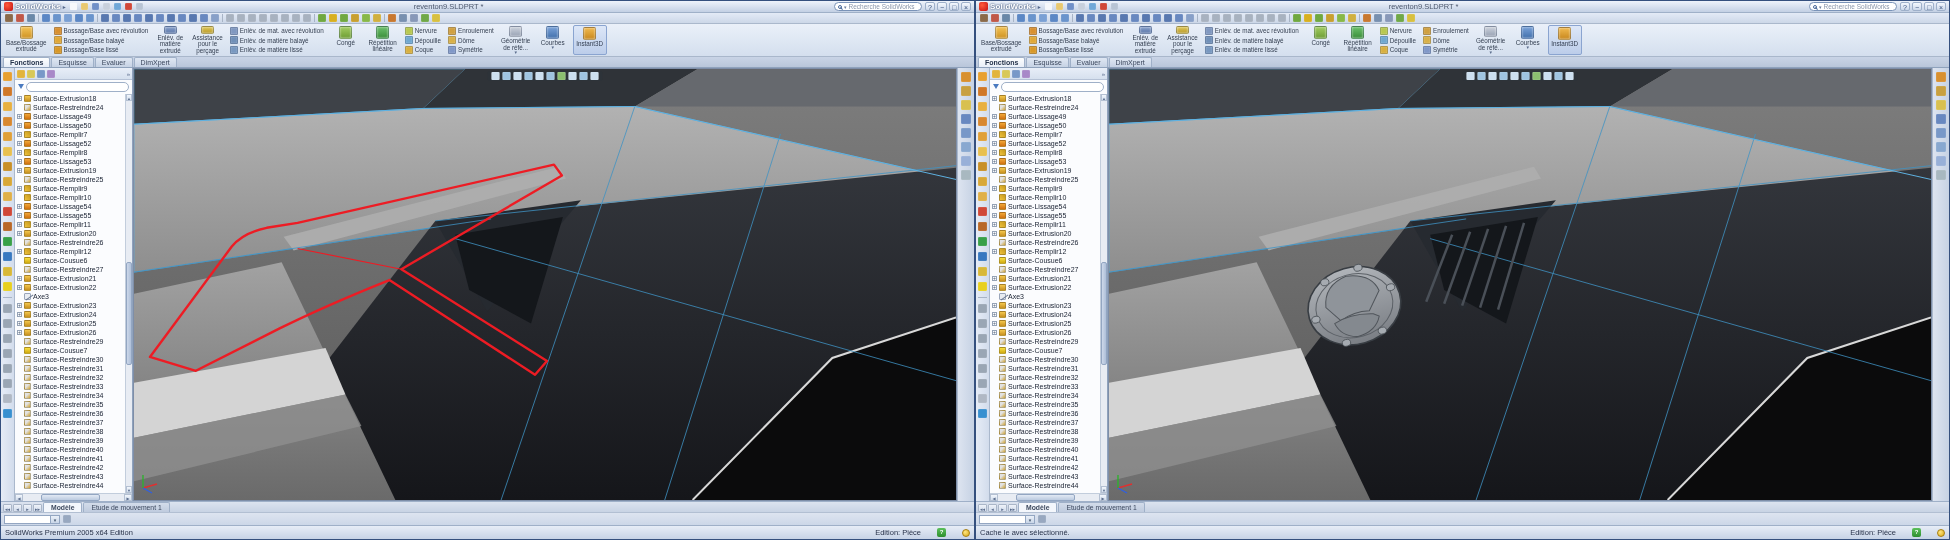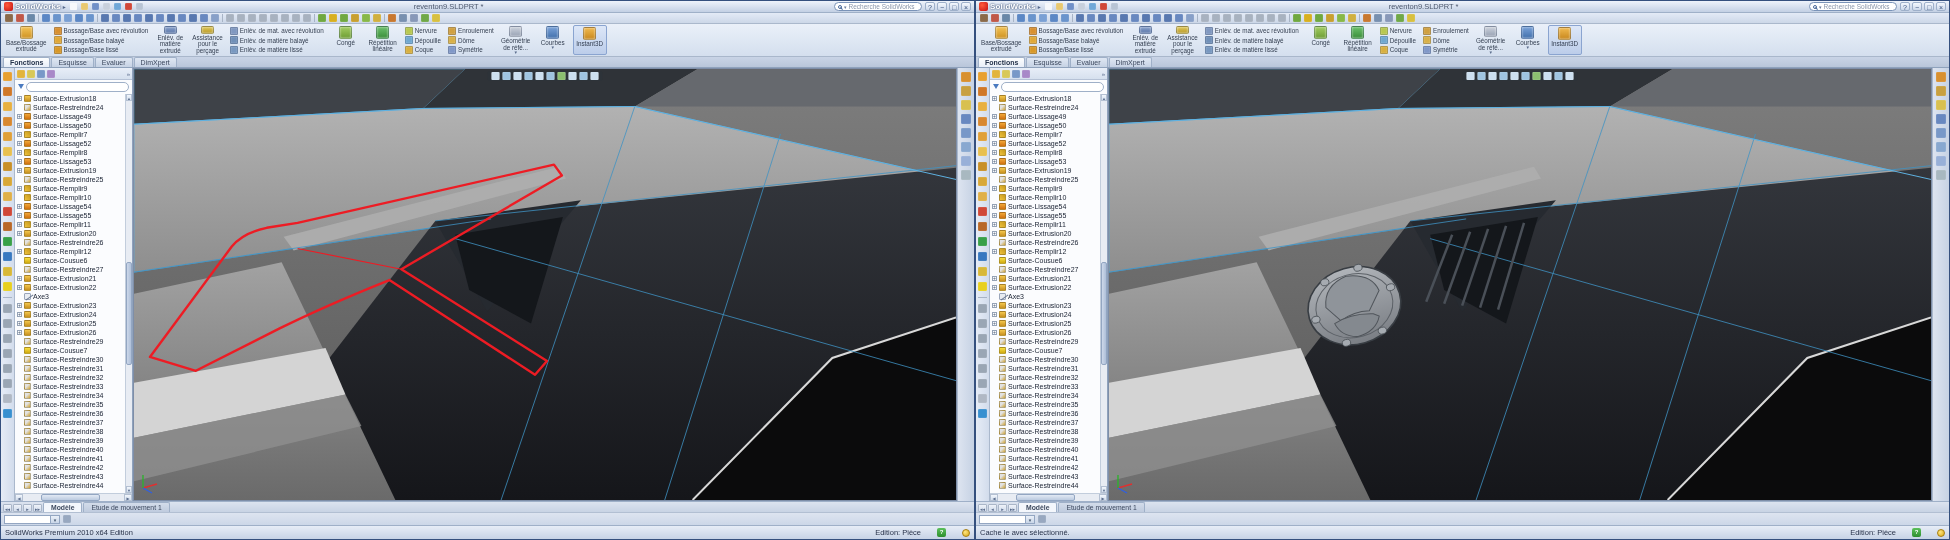--- a/index.html
+++ b/index.html
@@ -808,21 +808,21 @@
 
   <div class="brow">
     <span class="combo">
       <span class="cval"></span>
       <span class="cdd">▾</span>
     </span>
     <span class="mi" style="background:#98a8c0"></span>
   </div>
 
   <div class="sbar">
-    <span>SolidWorks Premium 2010 x64 Edition</span>
+    <span>SolidWorks Premium 2005 x64 Edition</span>
     <span class="right">
       <span>Edition: Pièce</span>
       <span class="badge">?</span>
       <span class="ydot"></span>
     </span>
   </div>
 
 </div>
 
 <div class="win">

